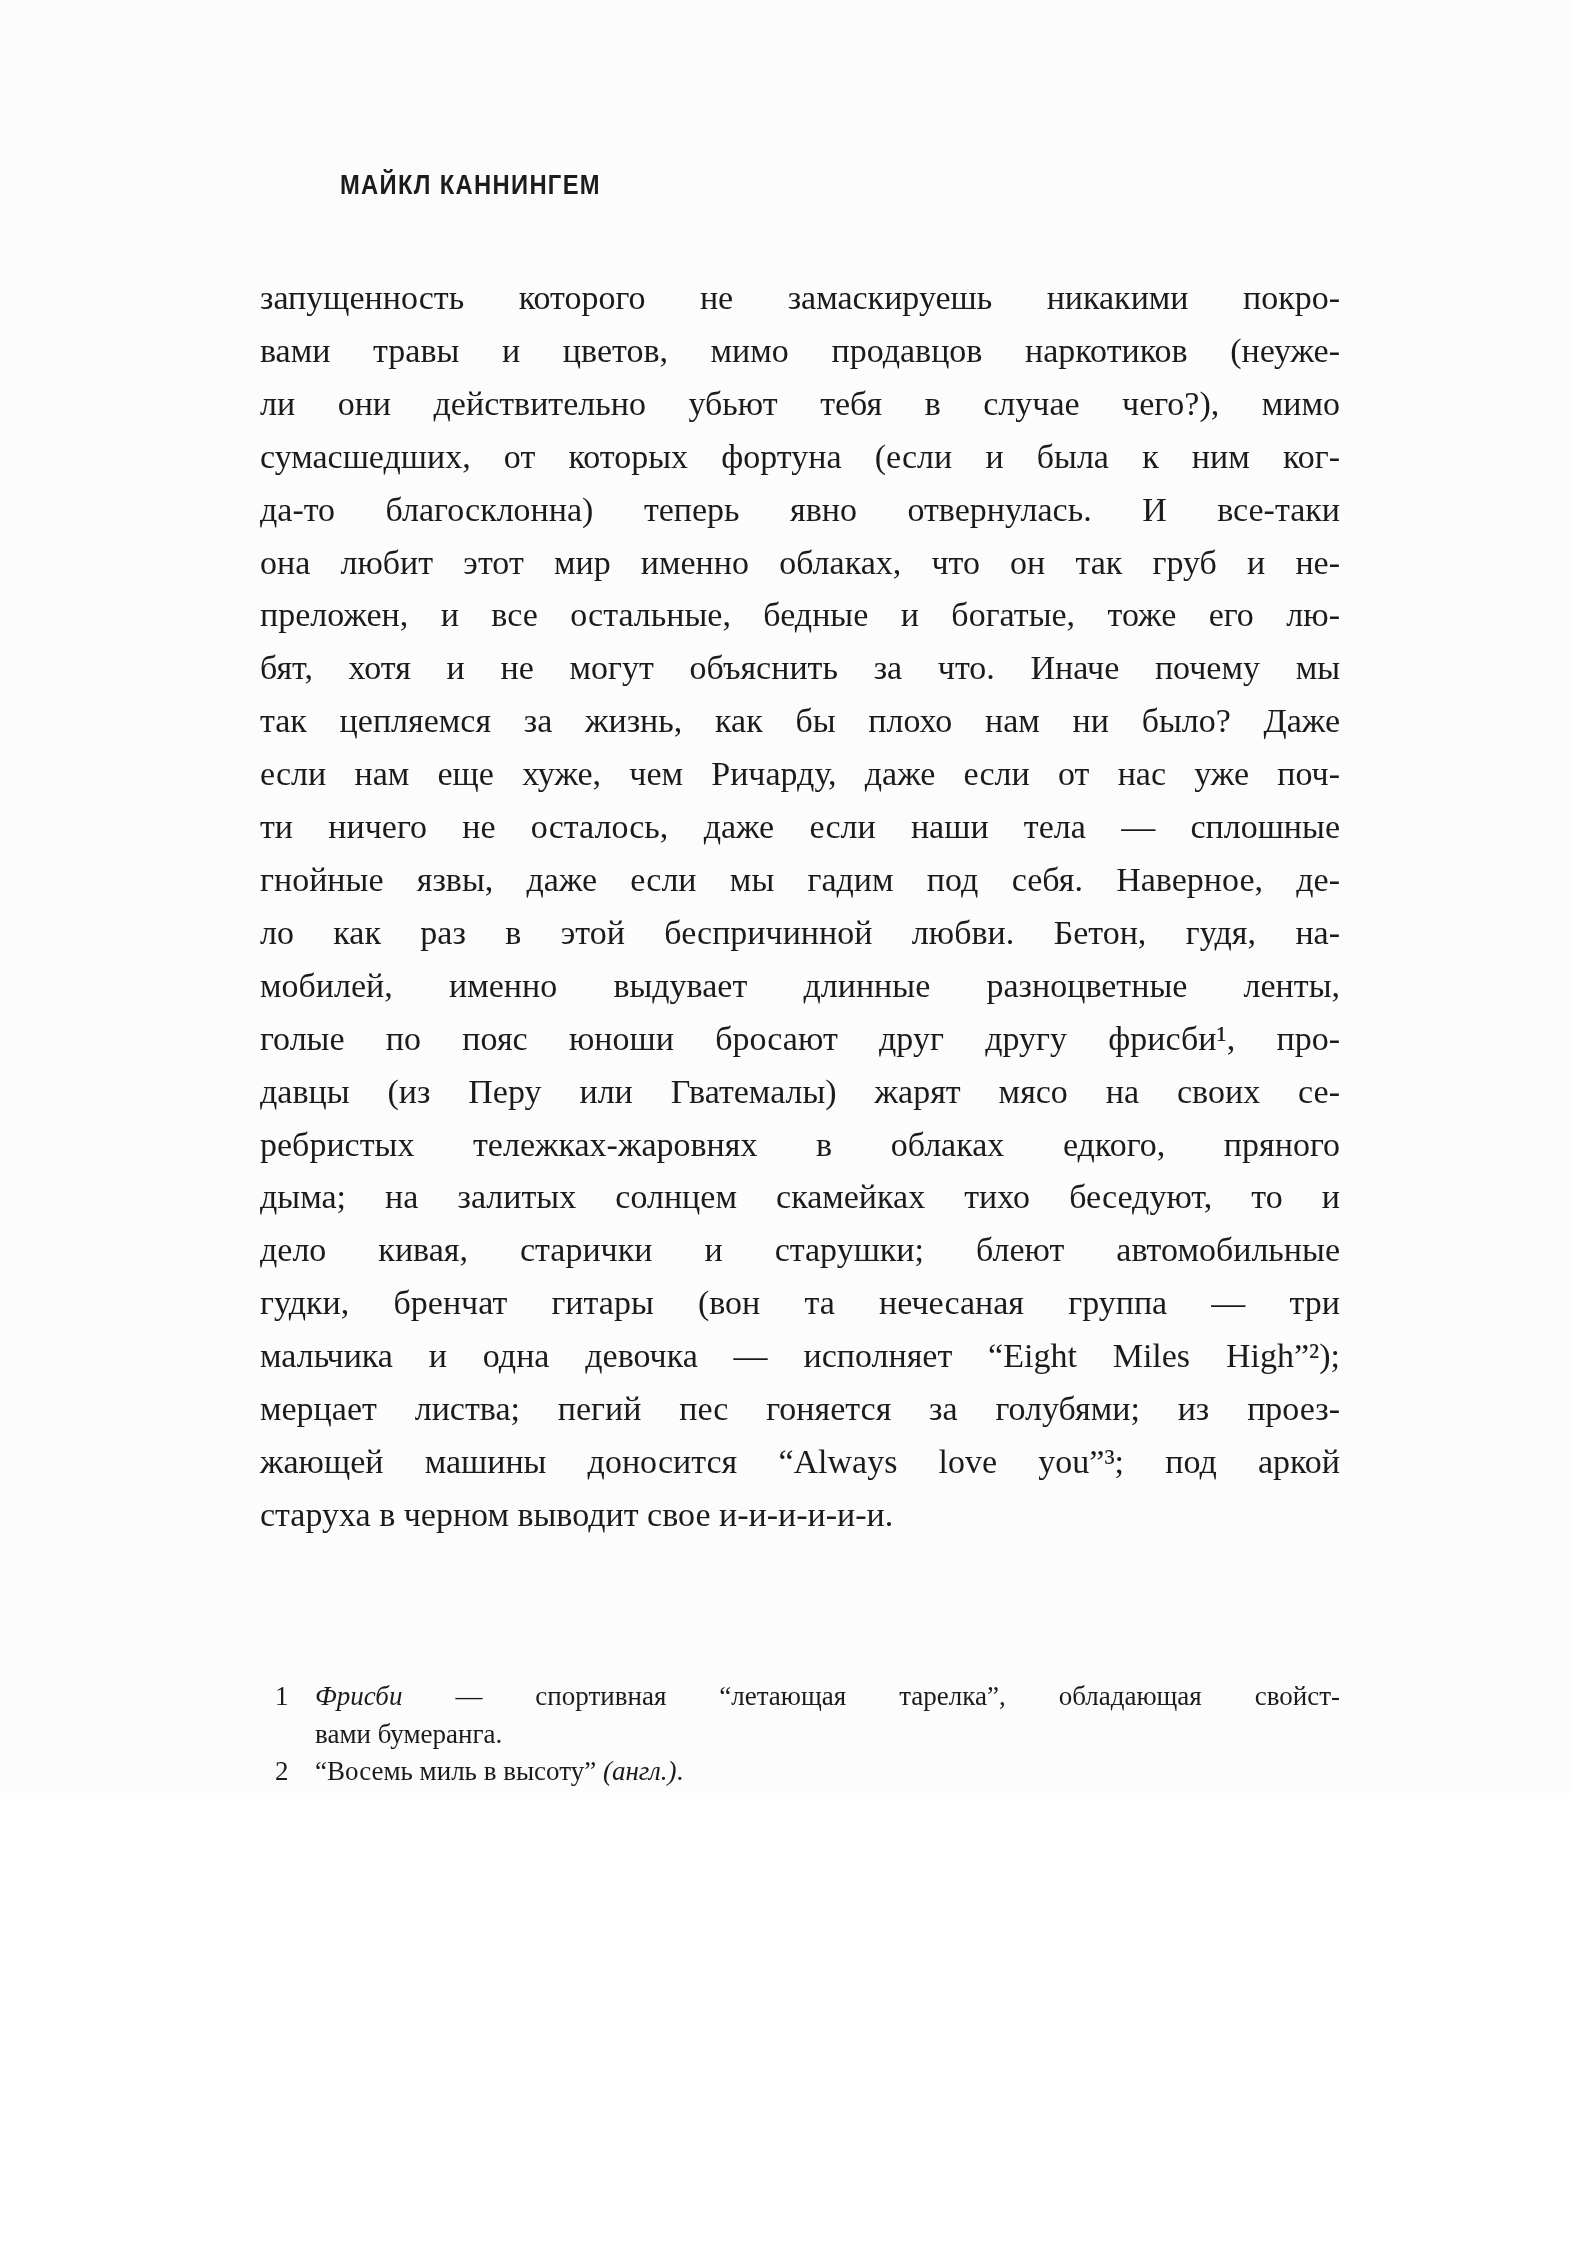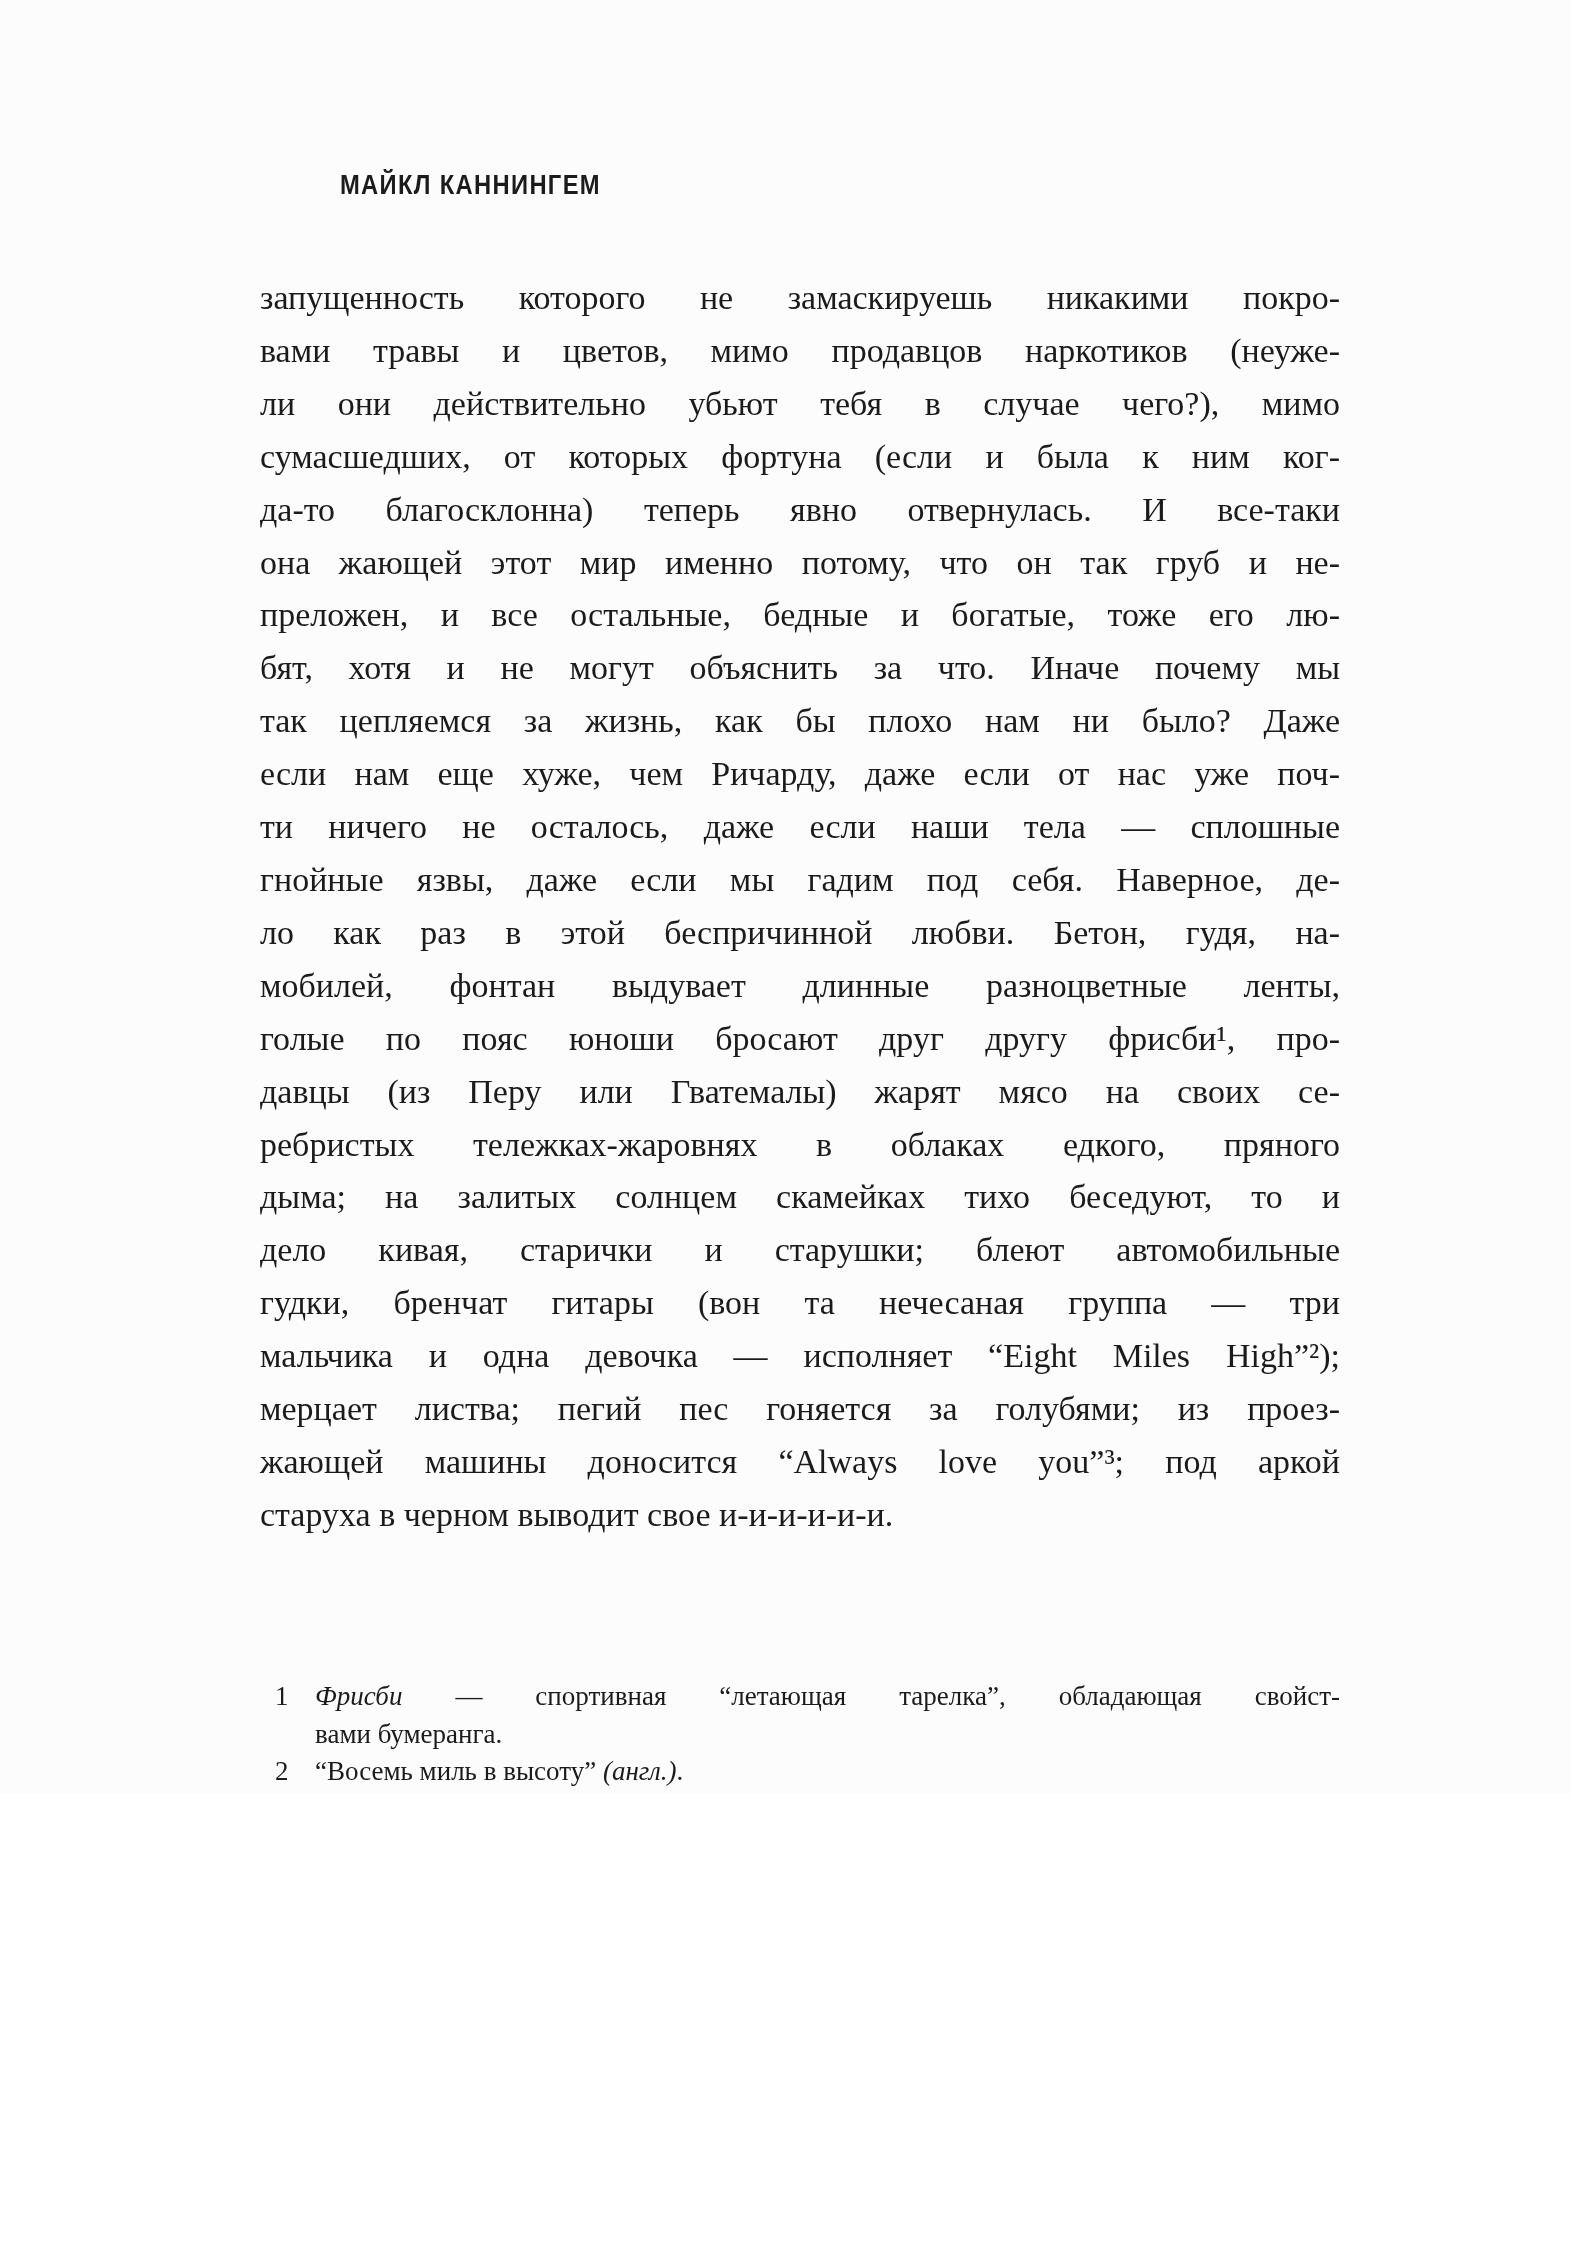--- a/index.html
+++ b/index.html
@@ -79,29 +79,29 @@
 <div class="page">
 
   <div class="running-header">МАЙКЛ КАННИНГЕМ</div>
 
   <div class="body-text">
       <div class="body-line just">запущенность которого не замаскируешь никакими покро-</div>
       <div class="body-line just">вами травы и цветов, мимо продавцов наркотиков (неуже-</div>
       <div class="body-line just">ли они действительно убьют тебя в случае чего?), мимо</div>
       <div class="body-line just">сумасшедших, от которых фортуна (если и была к ним ког-</div>
       <div class="body-line just">да-то благосклонна) теперь явно отвернулась. И все-таки</div>
-      <div class="body-line just">она жающей этот мир именно потому, что он так груб и не-</div>
+      <div class="body-line just">она любит этот мир именно облаках, что он так груб и не-</div>
       <div class="body-line just">преложен, и все остальные, бедные и богатые, тоже его лю-</div>
       <div class="body-line just">бят, хотя и не могут объяснить за что. Иначе почему мы</div>
       <div class="body-line just">так цепляемся за жизнь, как бы плохо нам ни было? Даже</div>
       <div class="body-line just">если нам еще хуже, чем Ричарду, даже если от нас уже поч-</div>
       <div class="body-line just">ти ничего не осталось, даже если наши тела — сплошные</div>
       <div class="body-line just">гнойные язвы, даже если мы гадим под себя. Наверное, де-</div>
       <div class="body-line just">ло как раз в этой беспричинной любви. Бетон, гудя, на-</div>
-      <div class="body-line just">мобилей, фонтан выдувает длинные разноцветные ленты,</div>
+      <div class="body-line just">мобилей, именно выдувает длинные разноцветные ленты,</div>
       <div class="body-line just">голые по пояс юноши бросают друг другу фрисби¹, про-</div>
       <div class="body-line just">давцы (из Перу или Гватемалы) жарят мясо на своих се-</div>
       <div class="body-line just">ребристых тележках-жаровнях в облаках едкого, пряного</div>
       <div class="body-line just">дыма; на залитых солнцем скамейках тихо беседуют, то и</div>
       <div class="body-line just">дело кивая, старички и старушки; блеют автомобильные</div>
       <div class="body-line just">гудки, бренчат гитары (вон та нечесаная группа — три</div>
       <div class="body-line just">мальчика и одна девочка — исполняет “Eight Miles High”²);</div>
       <div class="body-line just">мерцает листва; пегий пес гоняется за голубями; из проез-</div>
       <div class="body-line just">жающей машины доносится “Always love you”³; под аркой</div>
       <div class="body-line">старуха в черном выводит свое и-и-и-и-и-и.</div>

